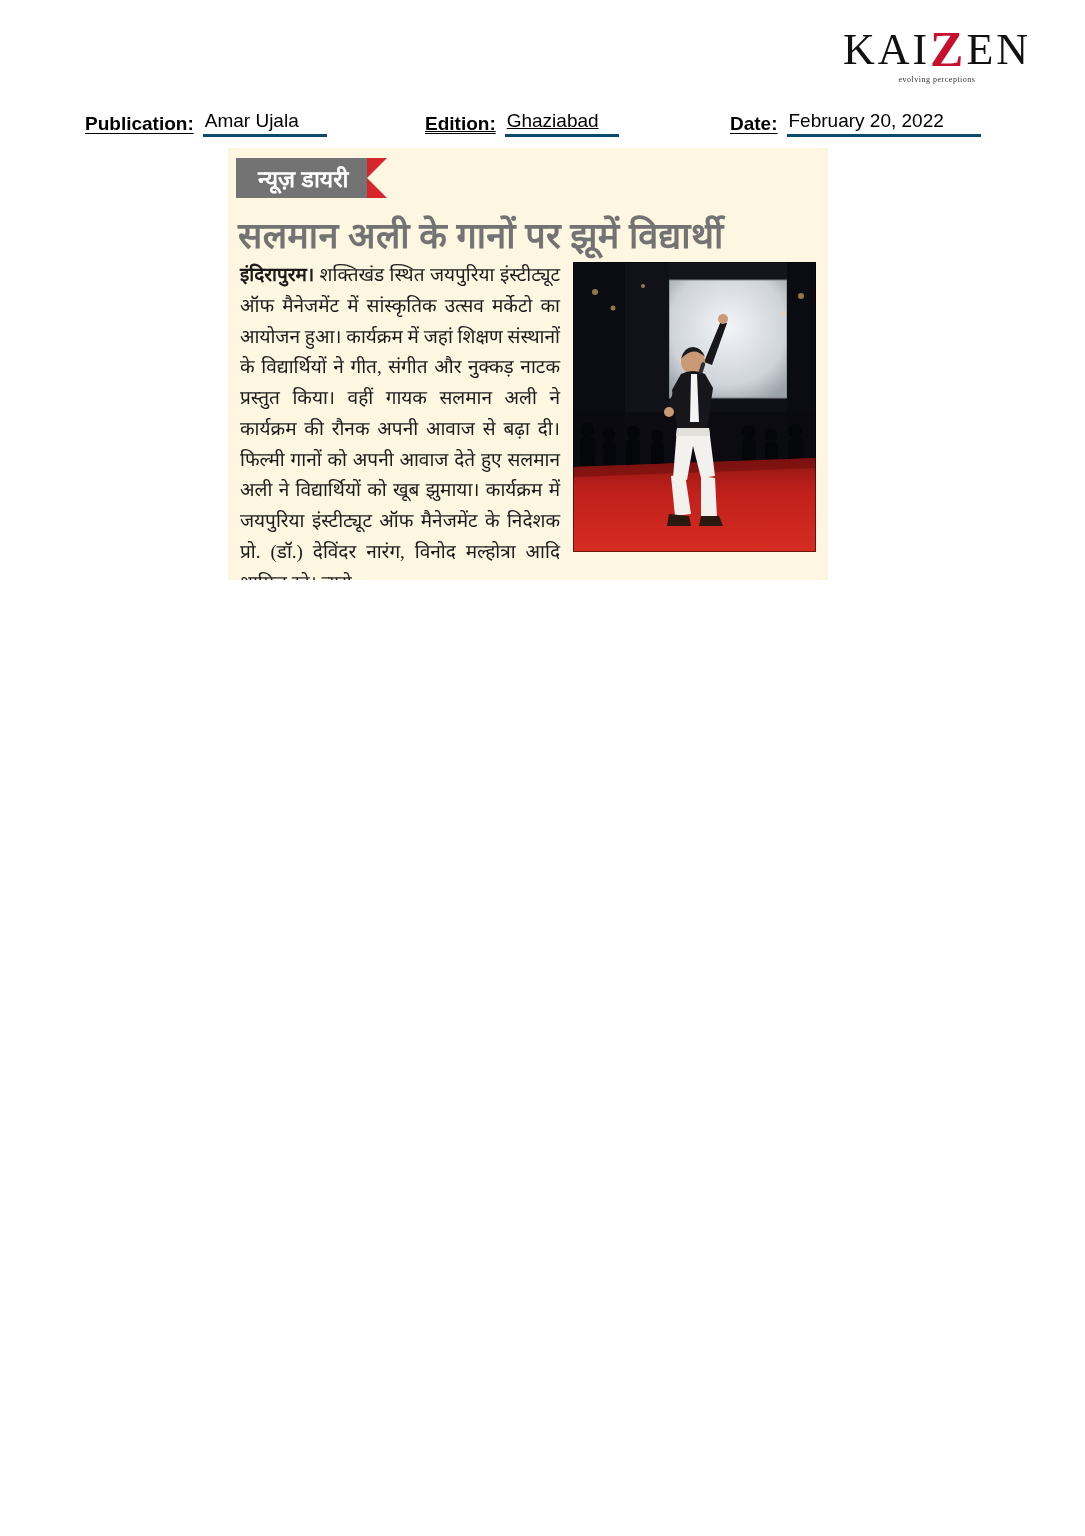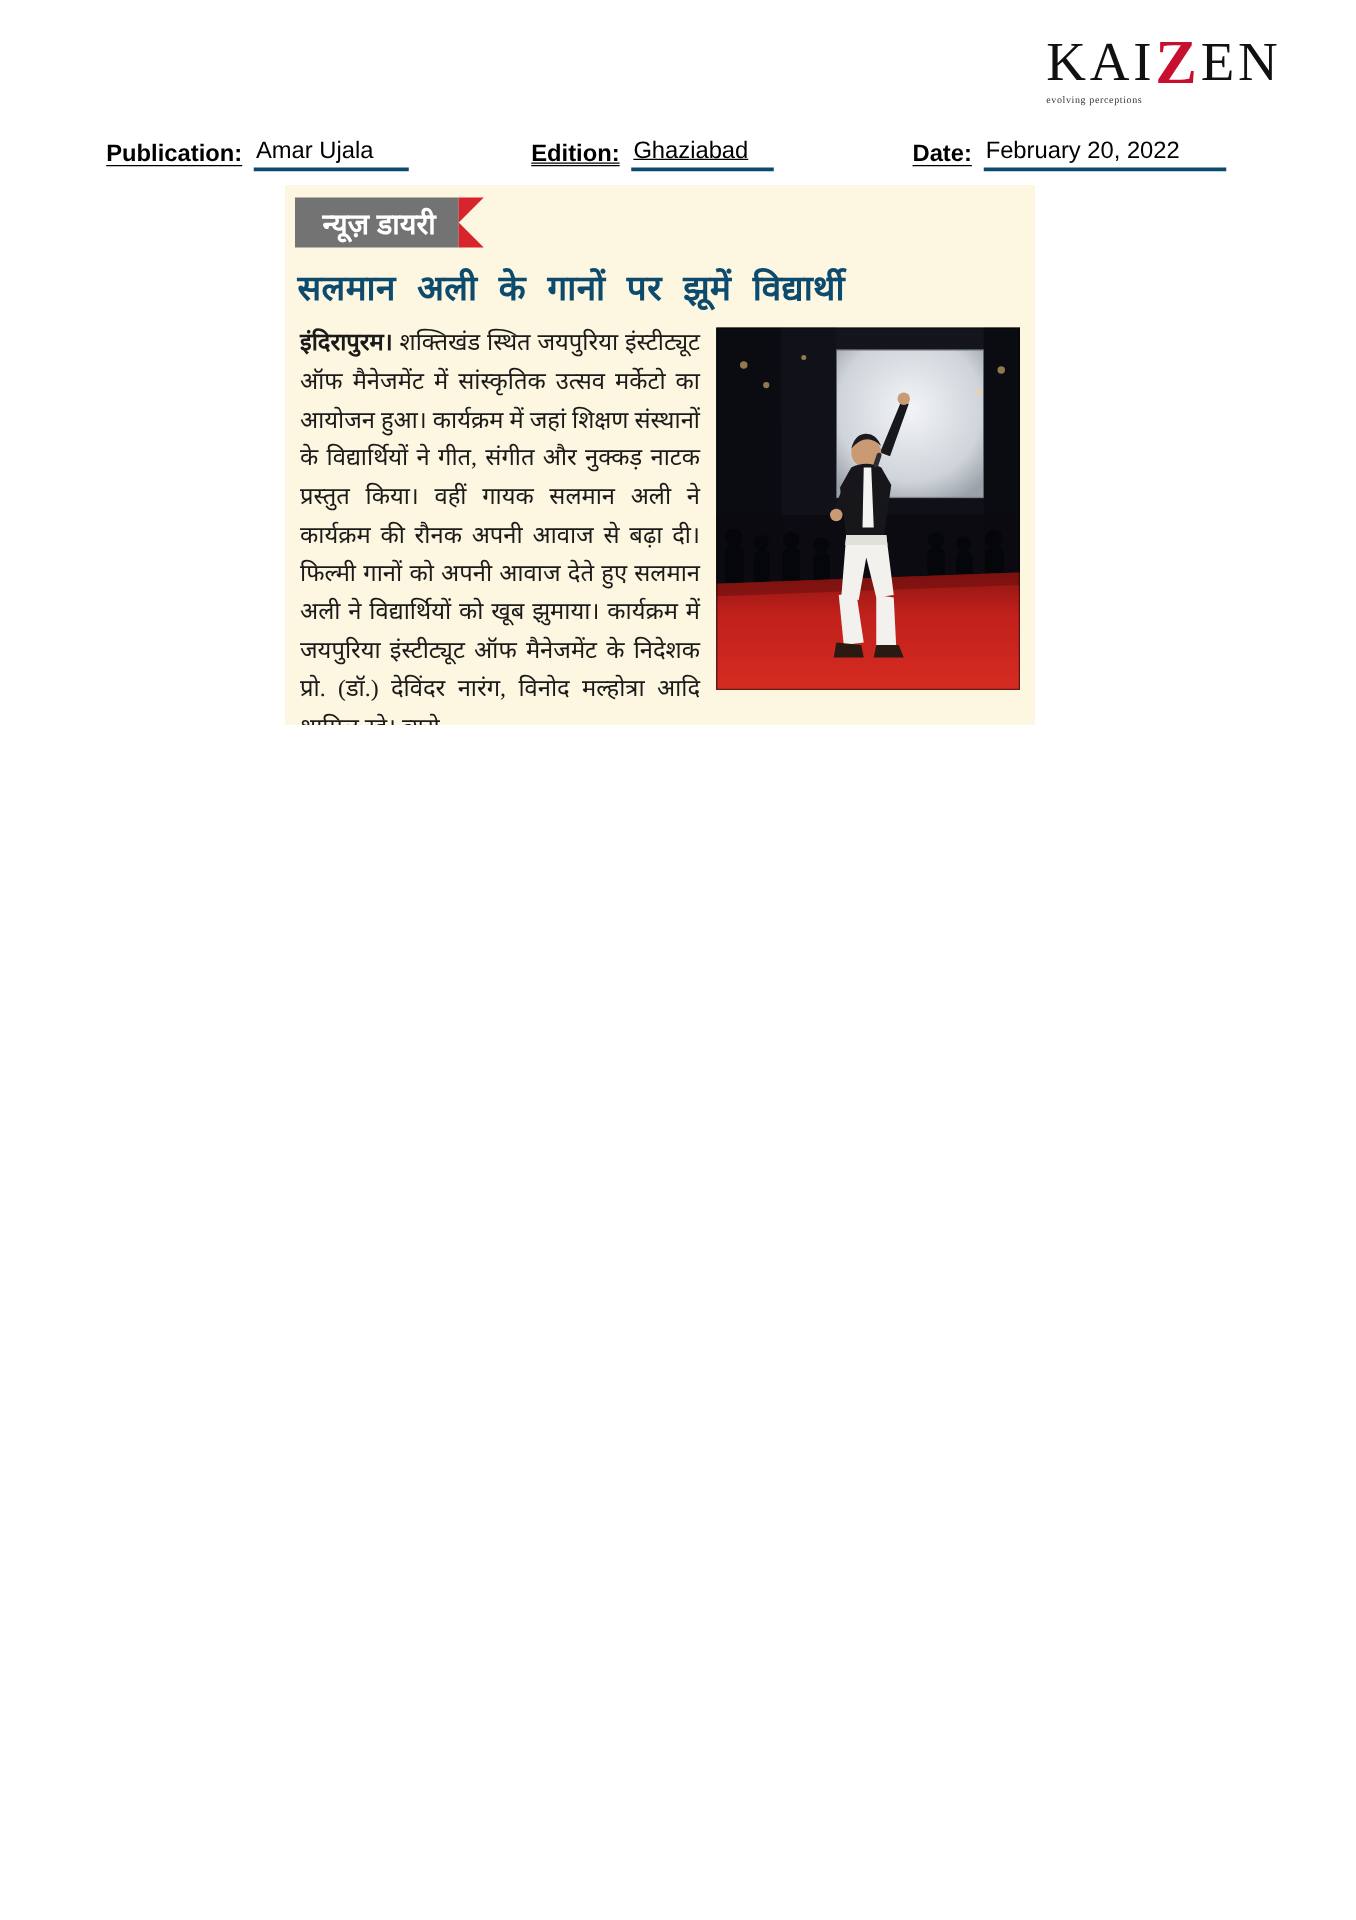--- a/index.html
+++ b/index.html
@@ -15,20 +15,21 @@
     color: #000000;
     overflow: hidden;
   }
 
   
   .logo-block {
     position: absolute;
     top: 22px;
     right: 48px;
     width: 200px;
+    text-align: center;
     line-height: 1;
   }
   .logo-word {
     font-family: "Liberation Serif", serif;
     font-size: 44px;
     letter-spacing: 3px;
     color: #111111;
     white-space: nowrap;
   }
   .logo-word .z {
@@ -112,24 +113,24 @@
     border-top: 20px solid #d7262b;
     border-bottom: 20px solid #d7262b;
     border-right: 20px solid transparent;
   }
 
   .headline {
     position: absolute;
     top: 62px;
     left: 10px;
     width: 580px;
-    font-family: Liberation Mono, monospace;
-    font-weight: bold;
-    font-size: 28px;
-    color: #0c4a6e;
+    font-family: Liberation Serif, serif;
+    font-weight: bold;
+    font-size: 36px;
+    color: #737373;
     letter-spacing: 0.3px;
   }
 
   .body-col {
     position: absolute;
     top: 112px;
     left: 12px;
     width: 320px;
     font-family: "Liberation Serif", serif;
     font-size: 19px;

